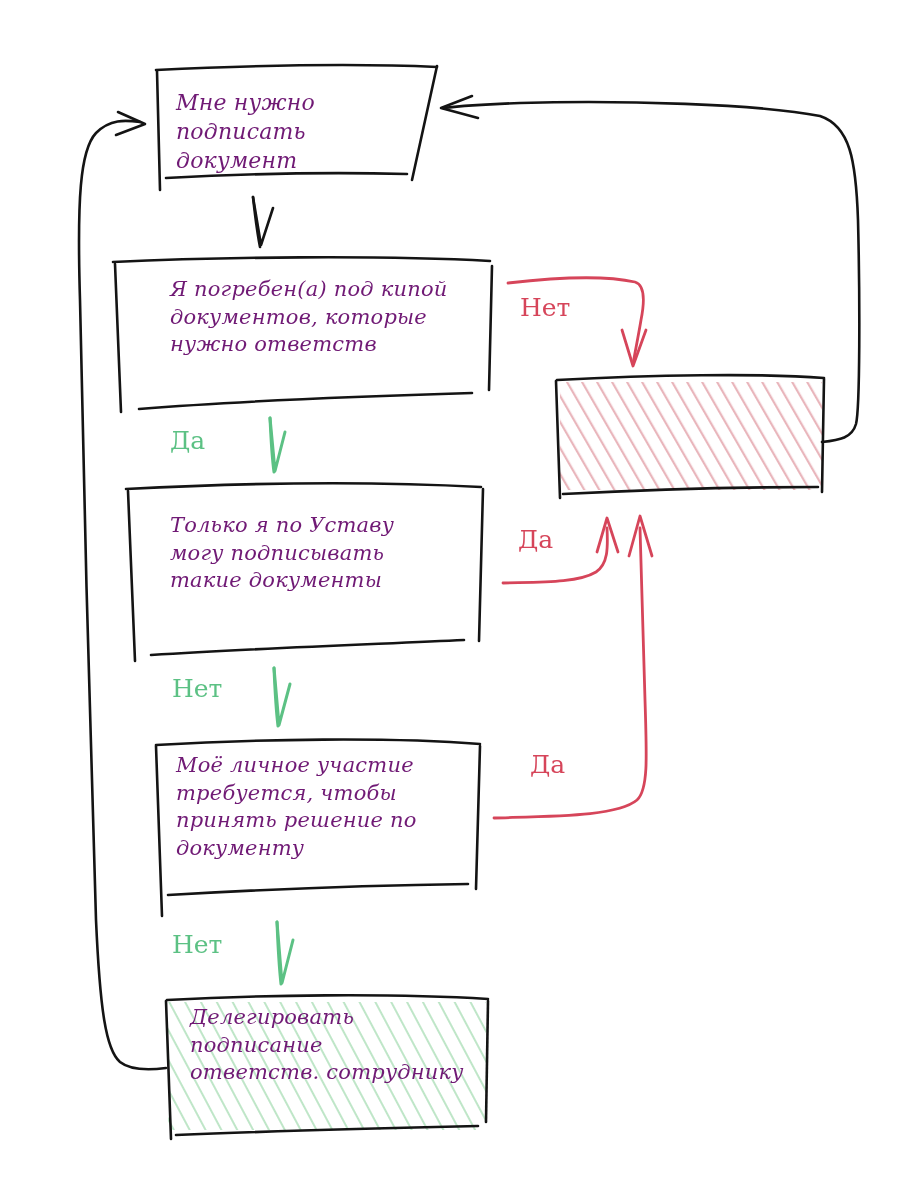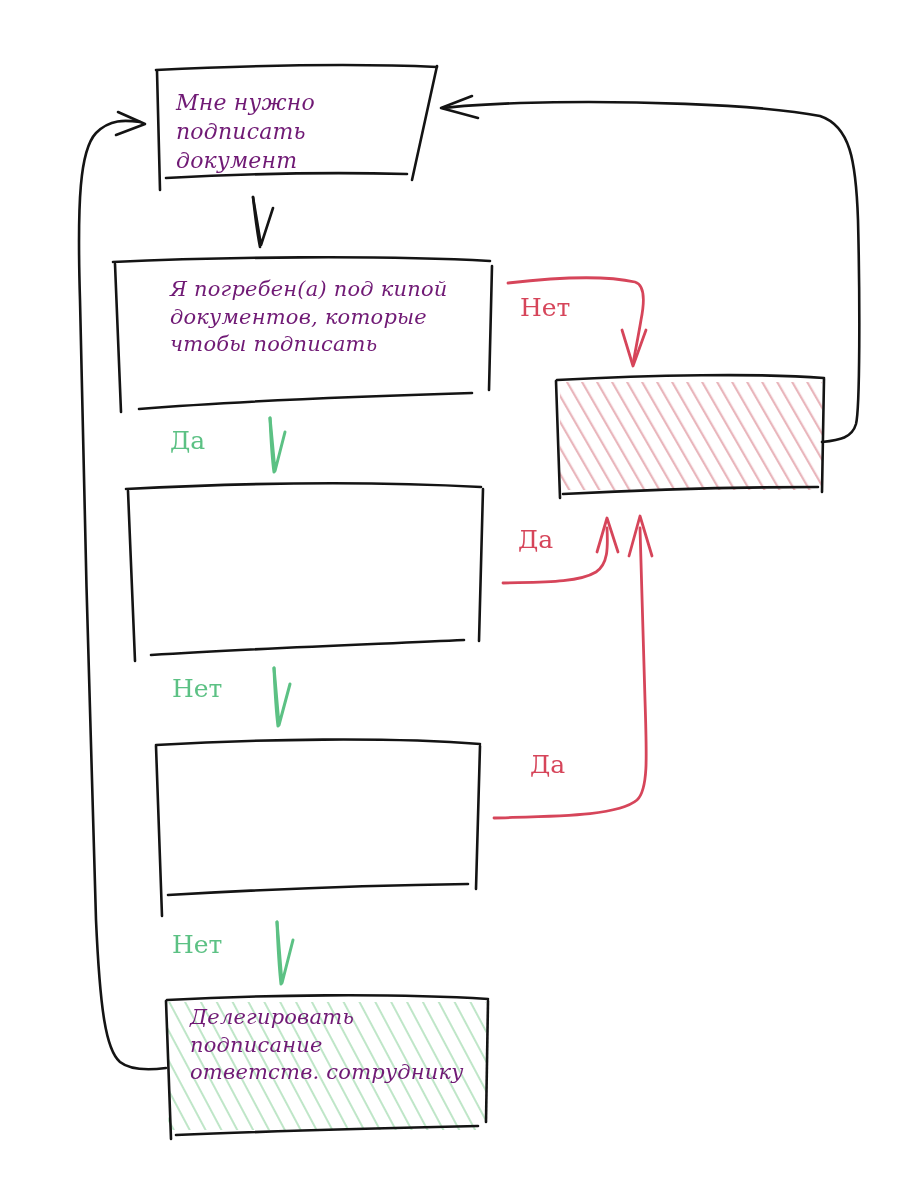--- a/index.html
+++ b/index.html
@@ -160,21 +160,28 @@
     <g>
       <path d="M166,1068 C150,1070 130,1070 120,1062 C106,1050 100,1010 96,920 C90,760 84,480 80,300 C77,200 80,150 96,133 C110,119 125,120 140,122" stroke="#141414" stroke-width="2.6" fill="none" stroke-linecap="round"></path>
       <path d="M118,112 L145,124 L116,135" stroke="#141414" stroke-width="2.6" fill="none" stroke-linecap="round" stroke-linejoin="round"></path>
     </g>
   </svg>
 
   <div class="node-text t-start">Мне нужно
 подписать документ</div>
   <div class="node-text t-buried">Я погребен(а) под кипой
 документов, которые
-чтобы подписать</div>
+нужно ответств</div>
+  <div class="node-text t-charter">Только я по Уставу
+могу подписывать
+такие документы</div>
+  <div class="node-text t-personal">Моё личное участие
+требуется, чтобы
+принять решение по
+документу</div>
   <div class="node-text t-delegate">Делегировать
 подписание
 ответств. сотруднику</div>
 
   <div class="edge-label lbl-yes-green l1">Да</div>
   <div class="edge-label lbl-no-green  l2">Нет</div>
   <div class="edge-label lbl-no-green  l3">Нет</div>
   <div class="edge-label lbl-no-red    l4">Нет</div>
   <div class="edge-label lbl-yes-red   l5">Да</div>
   <div class="edge-label lbl-yes-red   l6">Да</div>

